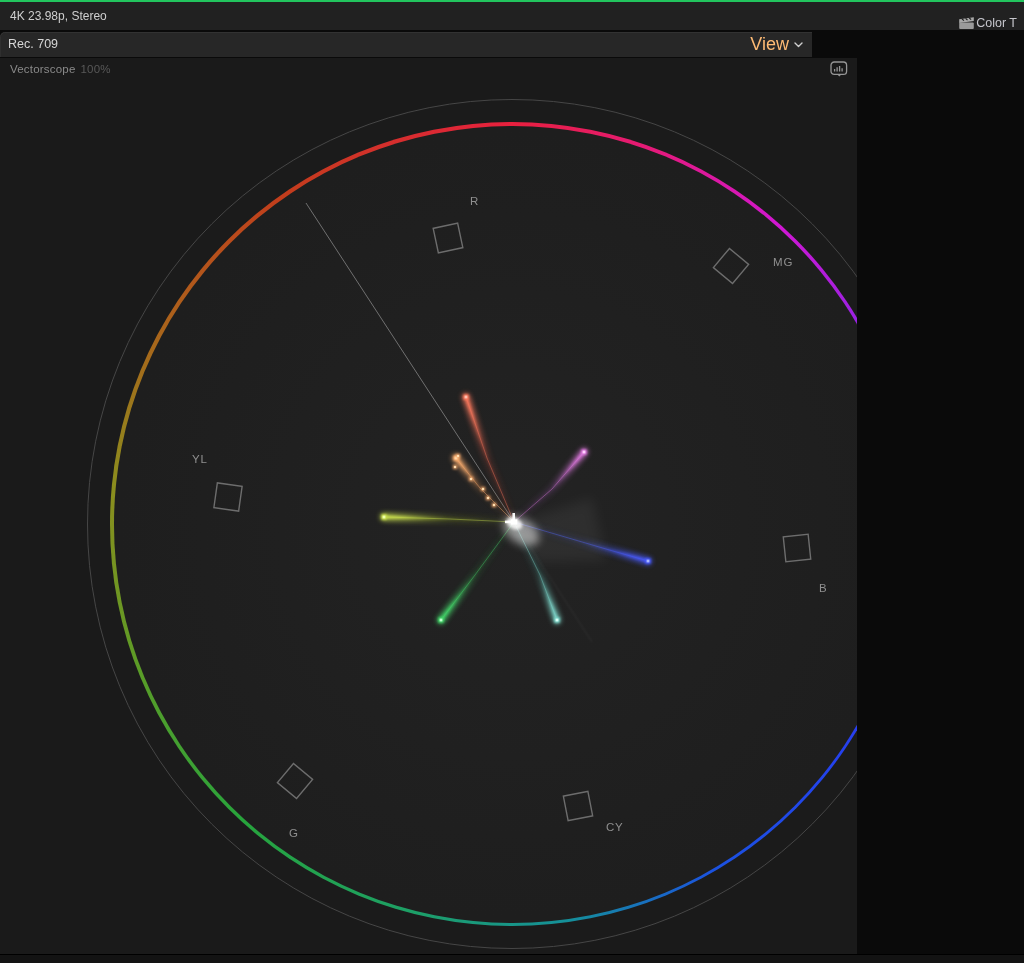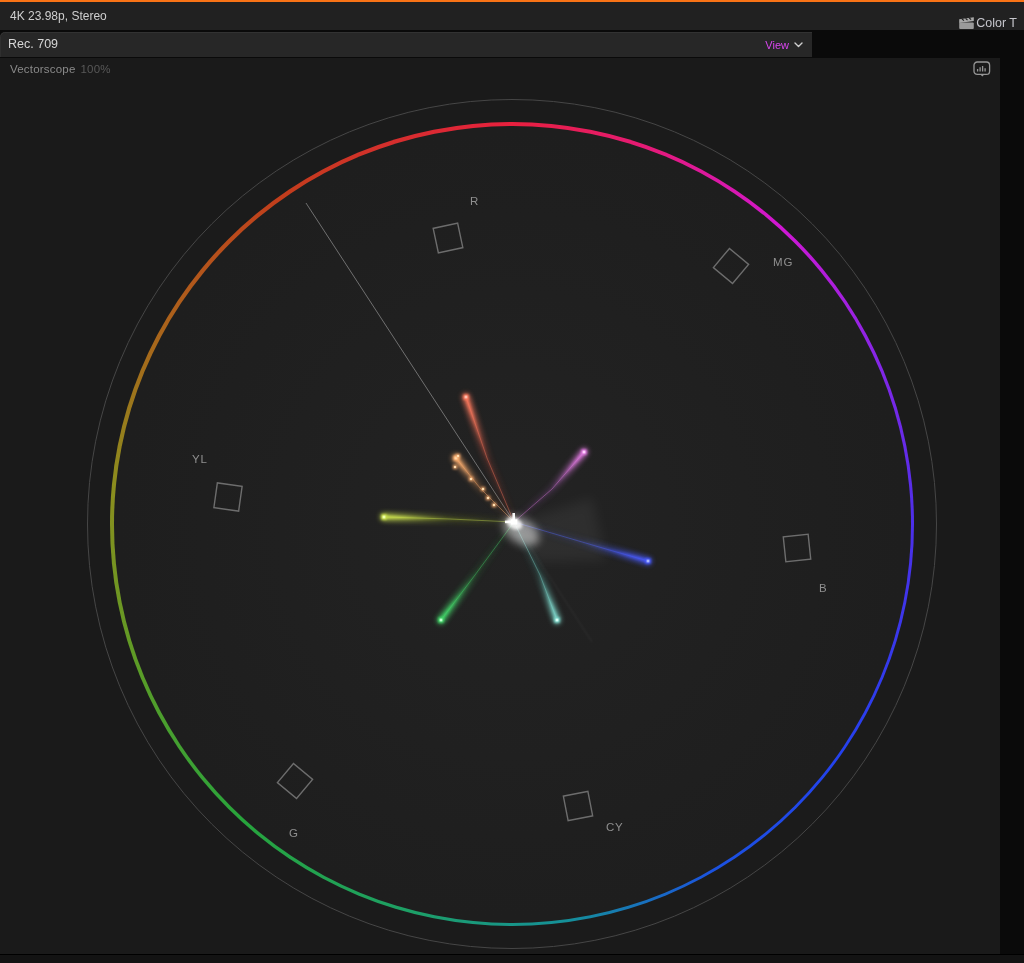--- a/index.html
+++ b/index.html
@@ -1,32 +1,32 @@
 <!DOCTYPE html>
 <html><head>
 <meta charset="utf-8">
 <style>
   html,body{margin:0;padding:0;background:#0a0a0a;}
   body{width:1024px;height:963px;overflow:hidden;position:relative;
        font-family:"Liberation Sans",sans-serif;-webkit-font-smoothing:antialiased;}
   
   .bar-top{position:absolute;top:0;left:0;width:1024px;height:30px;background:#212121;
-           border-top:2px solid #f97316;box-sizing:border-box;}
+           border-top:2px solid #22c55e;box-sizing:border-box;}
   .clip-info{position:absolute;left:10px;top:0;line-height:28px;font-size:12px;color:#cfcfcf;}
   .bar-top-right{position:absolute;right:0;top:0;height:28px;display:flex;align-items:flex-end;gap:1px;
                  padding-right:10px;white-space:nowrap;}
   .color-label{font-size:12.5px;color:#c6c6cc;margin-right:-3px;}
   
   .bar-scope{position:absolute;top:32px;left:0;width:812px;height:25px;background:#272727;
              border-radius:5px 0 0 0;box-shadow:inset 0 1px 0 rgba(255,255,255,.05),inset 1px 0 0 rgba(255,255,255,.04);}
   .colorspace{position:absolute;left:8px;top:0;line-height:25px;font-size:12.5px;color:#d6d6d6;}
   .view-btn{position:absolute;right:9px;top:0;height:25px;display:flex;align-items:center;gap:5px;cursor:default;}
-  .view-label{font-size:11px;color:#d946ef;text-align:center;}
+  .view-label{font-size:18px;color:#fdba74;text-align:center;}
   
-  .scope-panel{position:absolute;top:58px;left:0;width:1000px;height:897px;background:#1a1a1a;overflow:hidden;}
+  .scope-panel{position:absolute;top:58px;left:0;width:857px;height:897px;background:#1a1a1a;overflow:hidden;}
   .scope-title{position:absolute;left:10px;top:5px;font-size:11.5px;color:#8a8a8a;letter-spacing:.2px;}
   .scope-scale{color:#585858;margin-left:5px;}
   .scope-settings{position:absolute;right:8px;top:1px;width:20px;height:20px;display:flex;
                   align-items:center;justify-content:center;}
   .disc,.hue-ring,.ring-cover{position:absolute;border-radius:50%;}
   .disc{background:#1b1b1b;border:1.5px solid #464646;box-sizing:border-box;}
   .ring-cover{background:radial-gradient(circle,#232323 0%,#1f1f1f 55%,#1c1c1c 100%);}
   #scope-svg{position:absolute;top:0;left:0;}
   #scope-svg text{font-family:"Liberation Sans",sans-serif;}
   .bottom-strip{position:absolute;bottom:0;left:0;width:1024px;height:8px;background:#131313;border-top:1px solid #000;}

